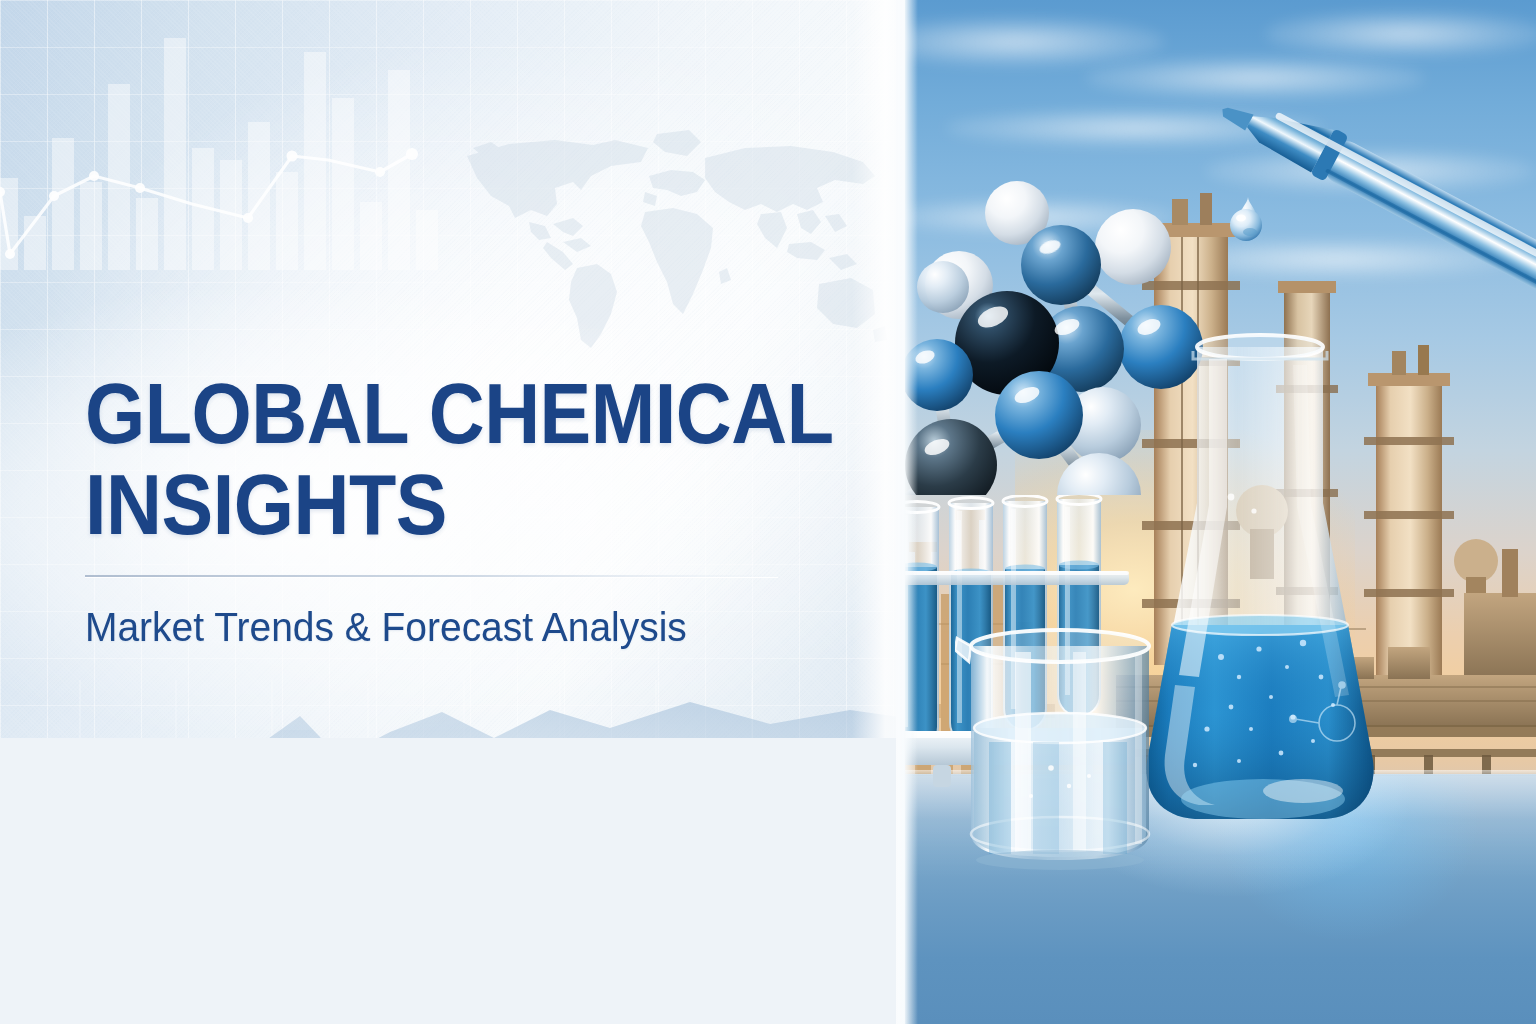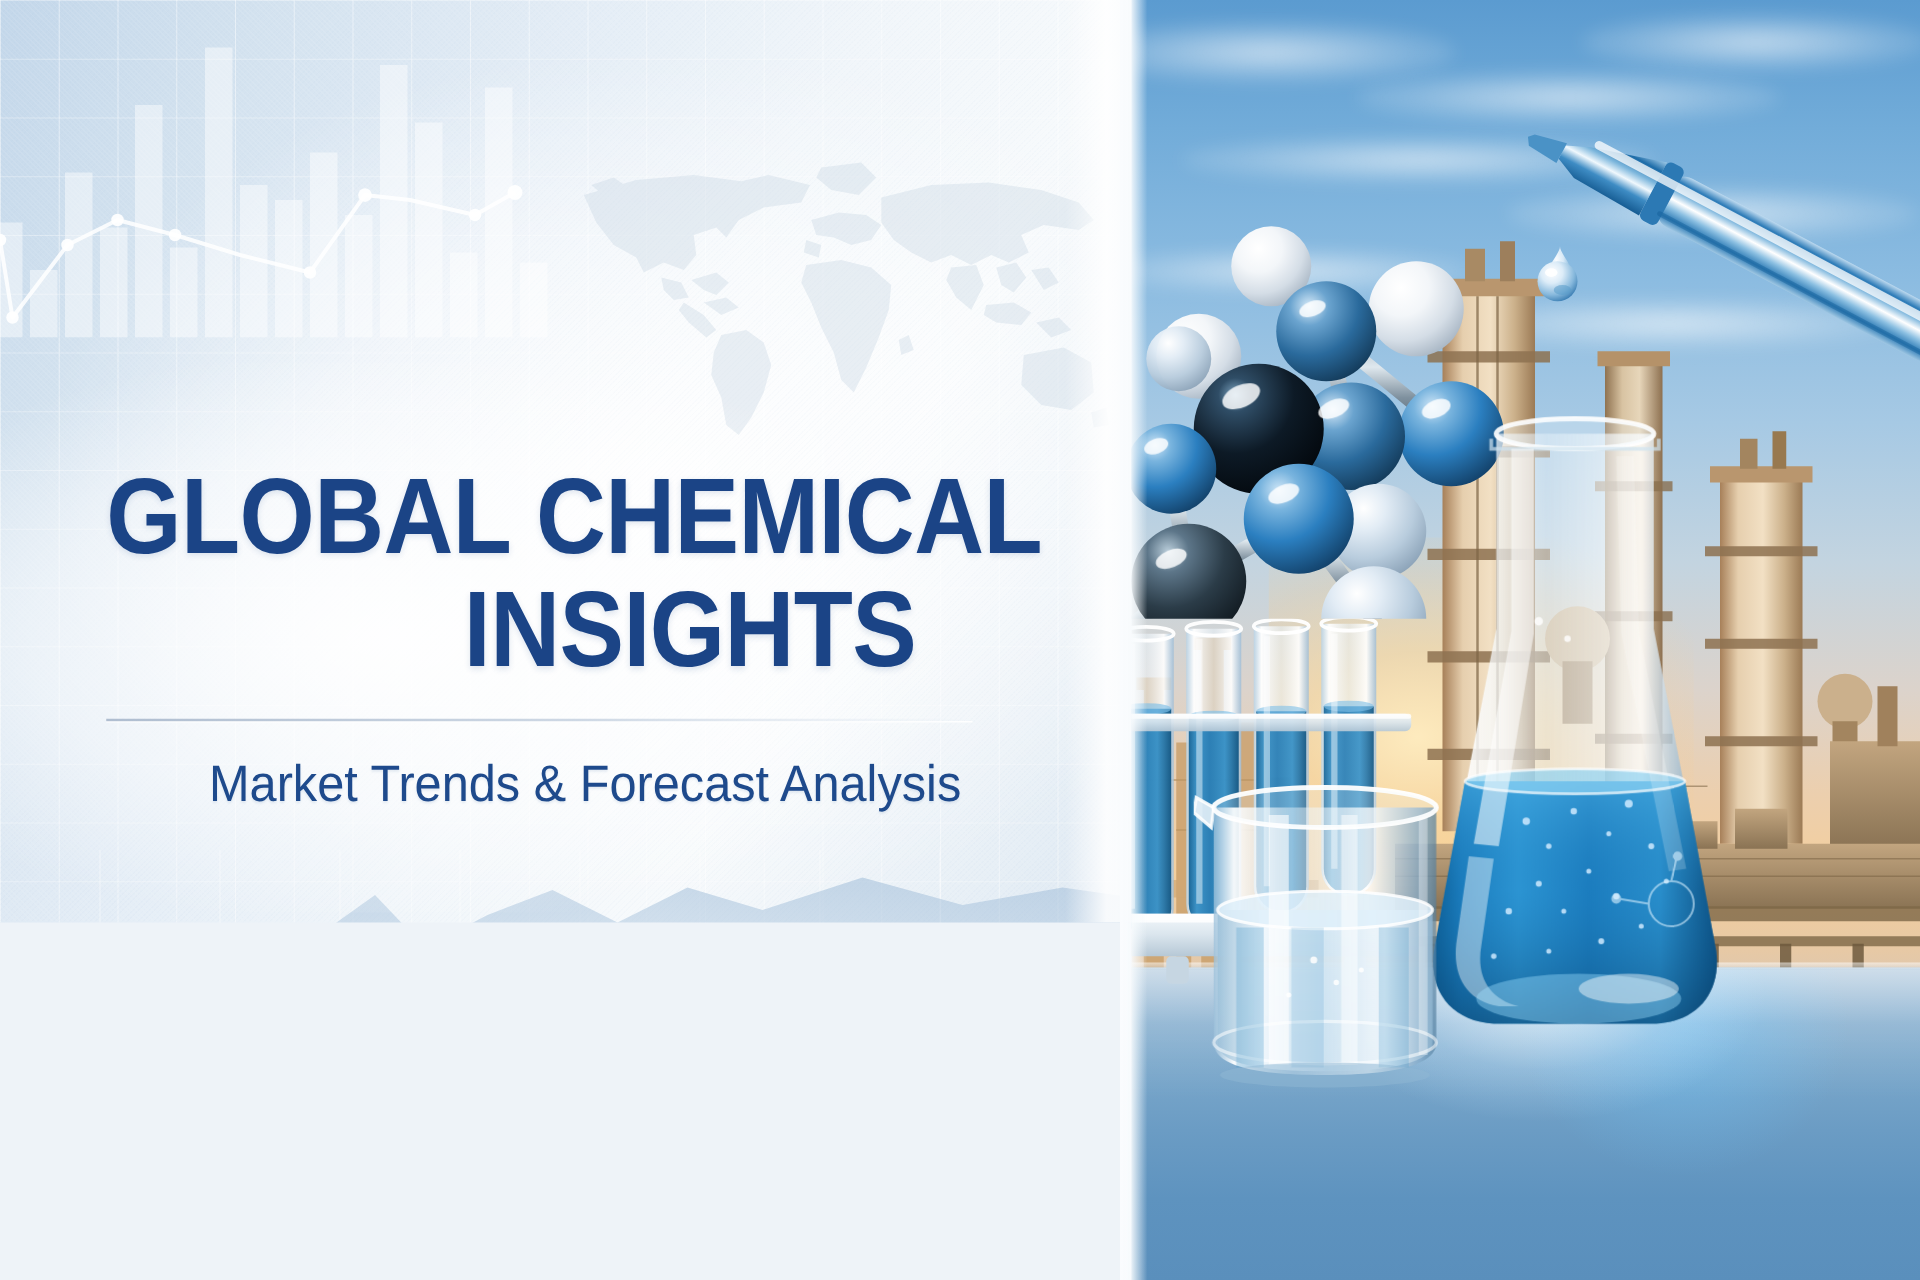--- a/index.html
+++ b/index.html
@@ -11,21 +11,20 @@
     position:relative; width:1536px; height:1024px; overflow:hidden;
   }
 
   
   #left-panel {
     position:absolute; left:0; top:0; width:912px; height:738px;
     background:
       radial-gradient(ellipse 70% 60% at 58% 52%, rgba(255,255,255,0.95) 0%, rgba(255,255,255,0.55) 42%, rgba(255,255,255,0.0) 78%),
       linear-gradient(118deg, #c3d7ea 0%, #d3e2ef 16%, #e4edf6 36%, #f1f6fa 54%, #f7fafc 70%, #eaf1f7 86%, #dde8f2 100%);
     overflow:hidden;
-    text-align:right;
   }
   
   #left-grid {
     position:absolute; inset:0;
     background-image:
       linear-gradient(to right, rgba(255,255,255,0.55) 1px, transparent 1px),
       linear-gradient(to bottom, rgba(255,255,255,0.42) 1px, transparent 1px);
     background-size:47px 47px;
     opacity:.85;
   }

